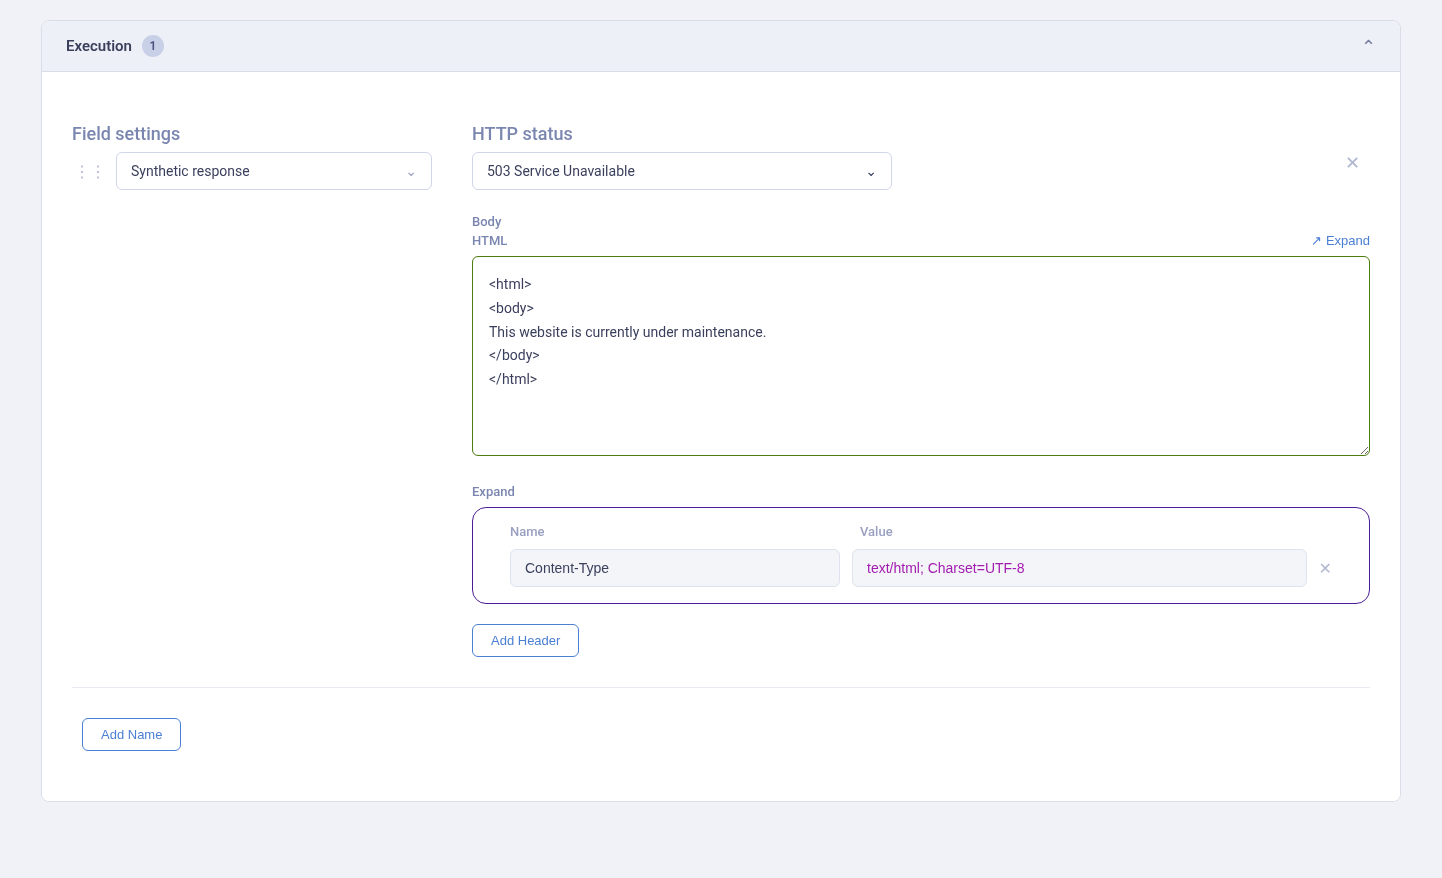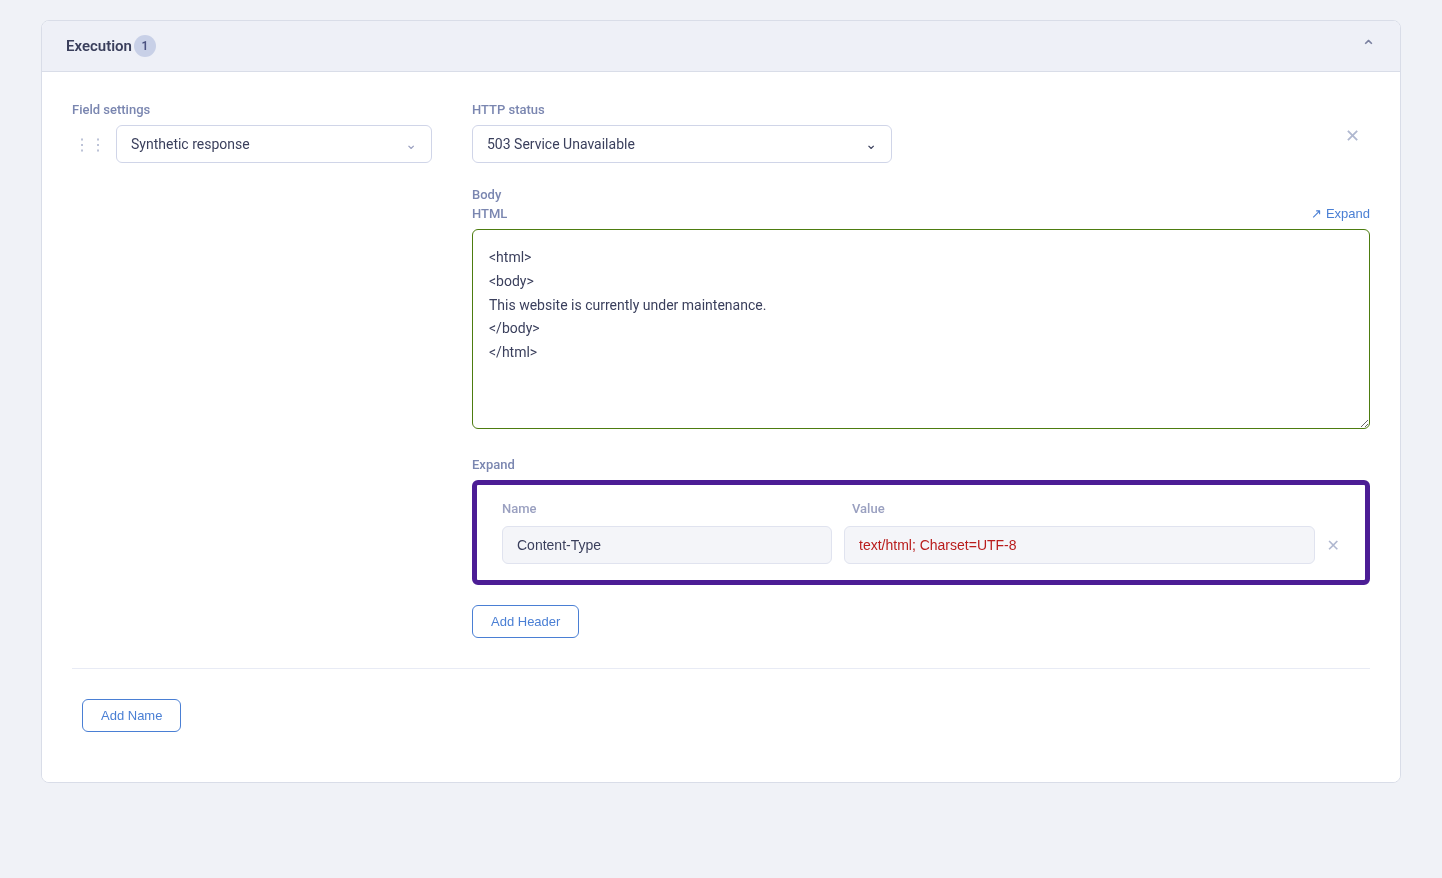--- a/index.html
+++ b/index.html
@@ -24,21 +24,21 @@
       background: #eef0f7;
       padding: 14px 24px;
       display: flex;
       align-items: center;
       justify-content: space-between;
       border-bottom: 1px solid #d9dde8;
     }
     .execution-title {
       display: flex;
       align-items: center;
-      gap: 2px;
+      gap: 10px;
     }
     .execution-label {
       font-size: 15px;
       font-weight: 600;
       color: #3a3f5c;
     }
     .execution-badge {
       background: #c8d0e7;
       color: #4a5180;
       border-radius: 50%;
@@ -65,24 +65,25 @@
       align-items: flex-start;
       gap: 0;
       margin-bottom: 0;
     }
     
     .field-settings-col {
       width: 360px;
       flex-shrink: 0;
     }
     .col-label {
-      font-size: 13px;
+      font-size: 18px;
       color: #7a86b0;
       margin-bottom: 8px;
       font-weight: 500;
+      margin-top: 21px;
     }
     .field-row {
       display: flex;
       align-items: center;
       gap: 8px;
     }
     .drag-handle {
       color: #b0b8d0;
       font-size: 16px;
       cursor: grab;
@@ -189,23 +190,23 @@
       margin-top: 24px;
       padding-left: 400px;
     }
     .headers-label {
       font-size: 13px;
       color: #7a86b0;
       font-weight: 500;
       margin-bottom: 8px;
     }
     .headers-box {
-      border: 5px solid #4c1d95;
-      border-radius: 6px;
-      padding: 16px 25px;
+      border: 1px solid #4c1d95;
+      border-radius: 14px;
+      padding: 16px 37px;
       background: #fff;
     }
     .headers-cols {
       display: flex;
       gap: 20px;
       margin-bottom: 10px;
     }
     .header-col-label {
       font-size: 13px;
       color: #9aa0c0;
@@ -228,21 +229,21 @@
       color: #3a3f5c;
       outline: none;
     }
     .value-input {
       flex: 1;
       background: #f4f5f9;
       border: 1px solid #e0e3ef;
       border-radius: 6px;
       padding: 10px 14px;
       font-size: 14px;
-      color: #b91c1c;
+      color: #a21caf;
       outline: none;
     }
     .row-close {
       color: #b0b8d0;
       font-size: 16px;
       cursor: pointer;
       background: none;
       border: none;
     }
     

